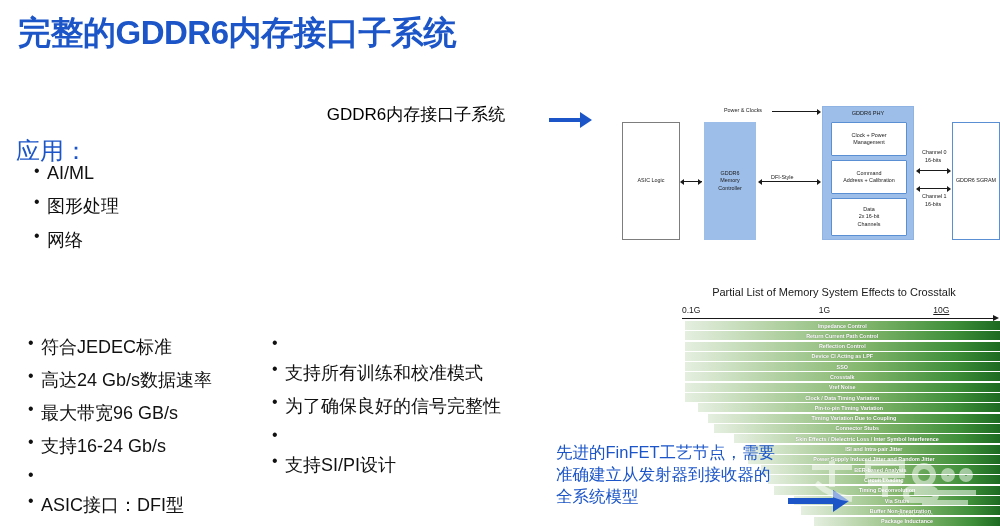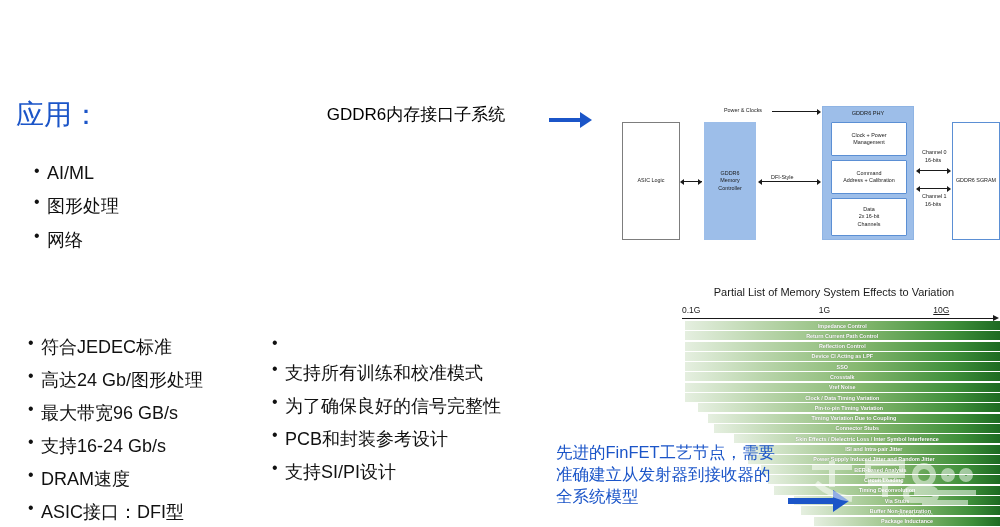--- a/index.html
+++ b/index.html
@@ -13,21 +13,21 @@
 
   
   .slide-title {
     position: absolute; left: 18px; top: 11px;
     font-size: 33px; font-weight: bold; color: #1B55C8;
     letter-spacing: -0.5px; white-space: nowrap;
   }
 
   
   .section-head {
-    position: absolute; font-size: 28px; color: #1B55C8; white-space: nowrap;
+    position: absolute; font-size: 24px; color: #1B55C8; white-space: nowrap; margin-top: 39px;
   }
   #apps-head { left: 16px; top: 96px; }
   #feat-head { left: 16px; top: 292px; }
 
   ul.bullets { list-style: none; position: absolute; }
   ul.bullets li {
     display: flex; align-items: flex-start;
     font-size: 18px; color: #111; white-space: nowrap;
   }
   ul.bullets li .dot {
@@ -143,20 +143,21 @@
   #watermark {
     position: absolute; right: 8px; bottom: 6px;
     width: 190px; height: 68px; opacity: 0.55; pointer-events: none;
   }
 </style>
 </head>
 <body>
 
 <div id="slide">
 
+  <div class="slide-title">完整的GDDR6内存接口子系统</div>
 
   <div class="section-head" id="apps-head">应用：</div>
   <ul class="bullets" id="apps-list">
     <li>
       <span class="dot">•</span>
       <span>AI/ML</span>
     </li>
     <li>
       <span class="dot">•</span>
       <span>图形处理</span>
@@ -168,33 +169,32 @@
   </ul>
 
 
   <ul class="bullets" id="feat-col-a">
     <li>
         <span class="dot">•</span>
         <span>符合JEDEC标准</span>
       </li>
     <li>
         <span class="dot">•</span>
-        <span>高达24 Gb/图形处理</span>
+        <span>高达24 Gb/s数据速率</span>
       </li>
     <li>
         <span class="dot">•</span>
         <span>最大带宽96 GB/s</span>
       </li>
     <li>
         <span class="dot">•</span>
         <span>支持16-24 Gb/s</span>
       </li>
     <li>
         <span class="dot">•</span>
-        <span>DRAM速度</span>
       </li>
     <li>
         <span class="dot">•</span>
         <span>ASIC接口：DFI型</span>
       </li>
   </ul>
 
   <ul class="bullets" id="feat-col-b">
     <li>
         <span class="dot">•</span>
@@ -202,21 +202,20 @@
     <li>
         <span class="dot">•</span>
         <span>支持所有训练和校准模式</span>
       </li>
     <li>
         <span class="dot">•</span>
         <span>为了确保良好的信号完整性</span>
       </li>
     <li>
         <span class="dot">•</span>
-        <span>PCB和封装参考设计</span>
       </li>
     <li>
         <span class="dot">•</span>
         <span>支持SI/PI设计</span>
       </li>
   </ul>
 
   <div id="diagram-callout">
     <div>GDDR6内存接口子系统</div>
   </div>
@@ -281,21 +280,21 @@
     <div class="ar-r" style="left:335px; top:67.5px;"></div>
 
     <div class="bd-label" style="left:310px; top:93px;">Channel 1</div>
     <div class="bd-label" style="left:313px; top:101px;">16-bits</div>
     <div class="ln ln-h" style="left:306px; top:88px; width:32px;"></div>
     <div class="ar-l" style="left:304px; top:85.5px;"></div>
     <div class="ar-r" style="left:335px; top:85.5px;"></div>
   </div>
 
   <div id="chart">
-    <div id="chart-title">Partial List of Memory System Effects to Variation</div>
+    <div id="chart-title">Partial List of Memory System Effects to Crosstalk</div>
     <div id="chart-ticks">
         <span class="tick" style="left: 0%;">0.1G</span>
         <span class="tick" style="left: 43%;">1G</span>
         <span class="tick" style="left: 79%; text-decoration: underline;">10G</span>
       </div>
     <div id="chart-axis"></div>
     <div id="chart-axis-head"></div>
     <div id="bars">
         <div class="bar-row">
           <div class="bar" style="left: 16.6px; width: 315.4px;">

